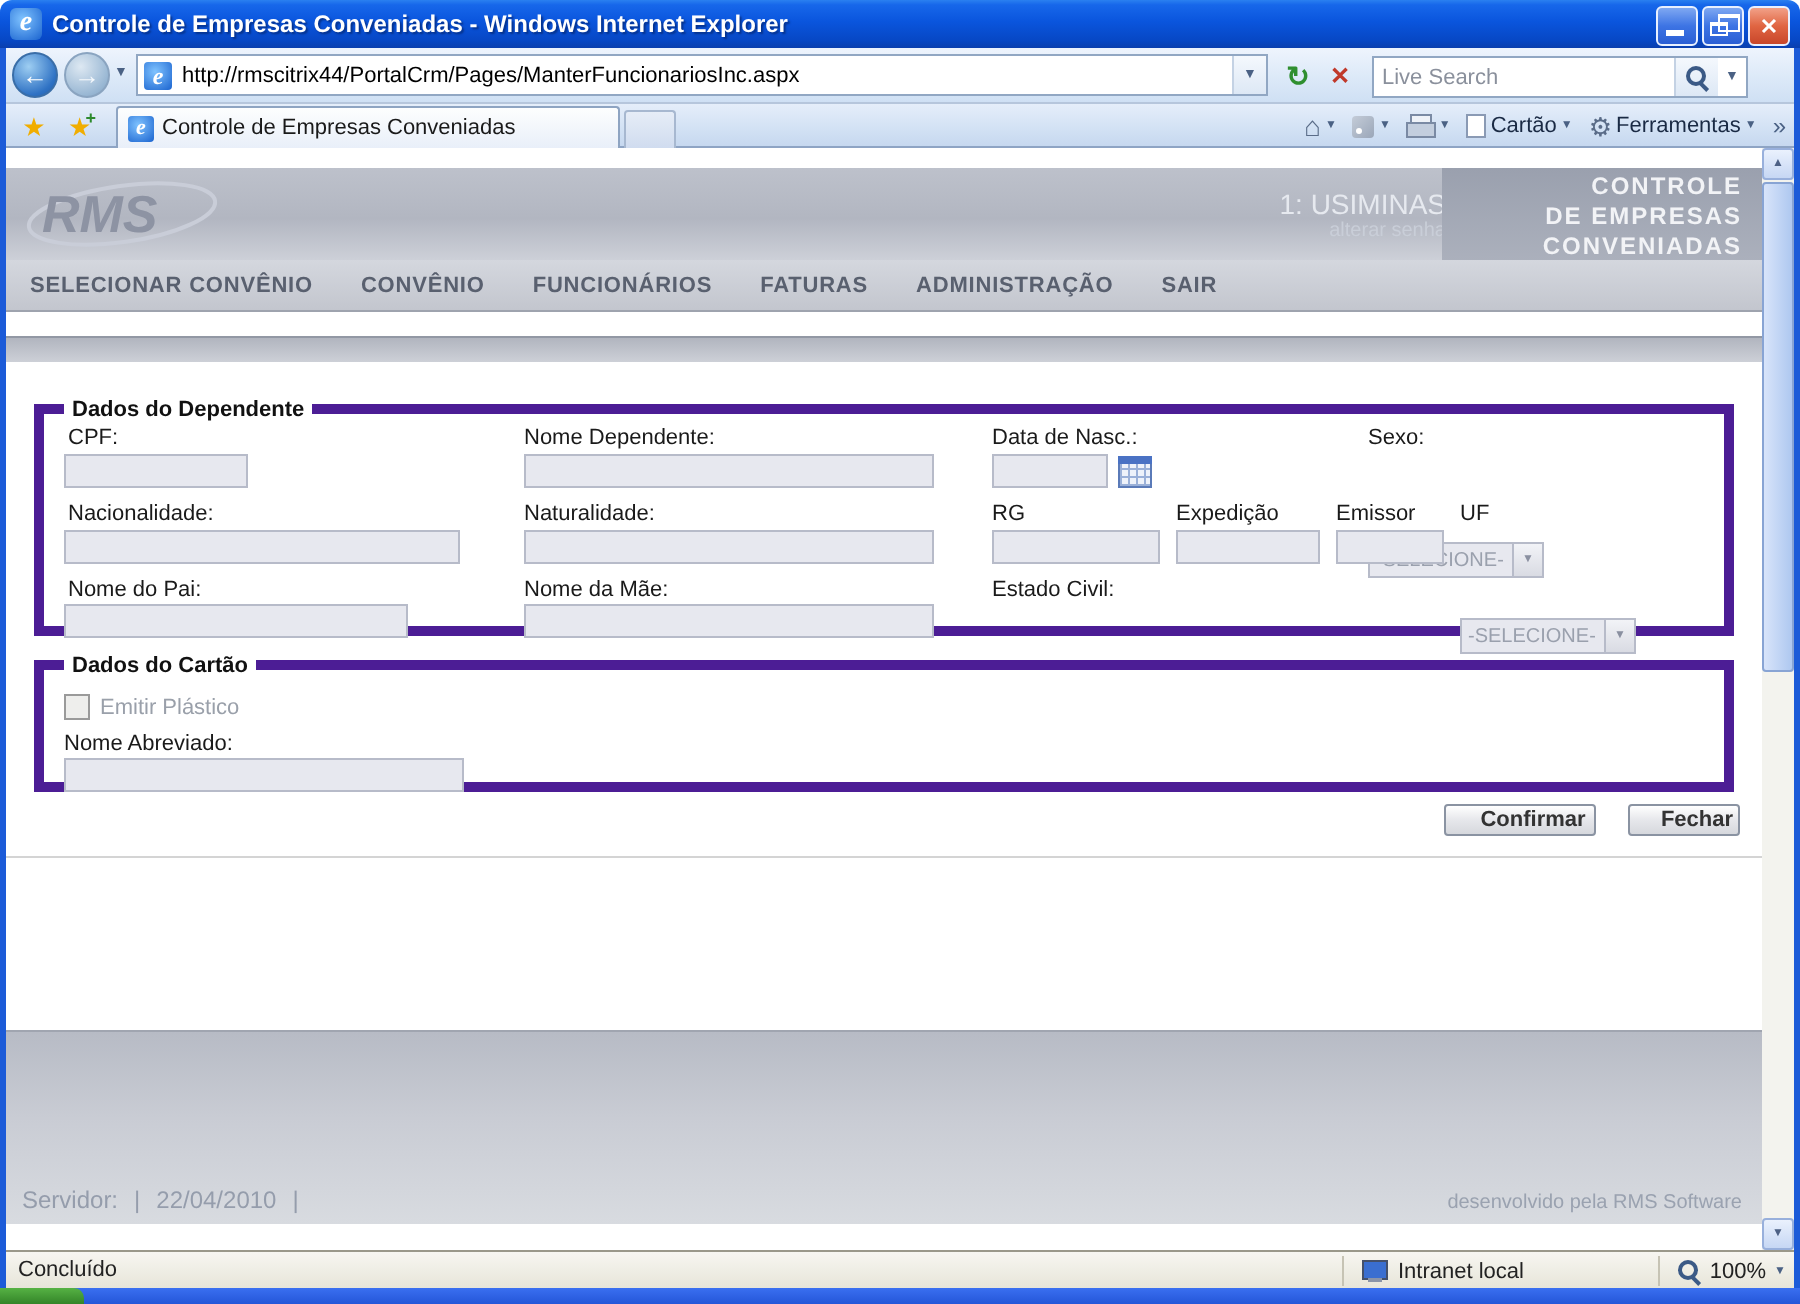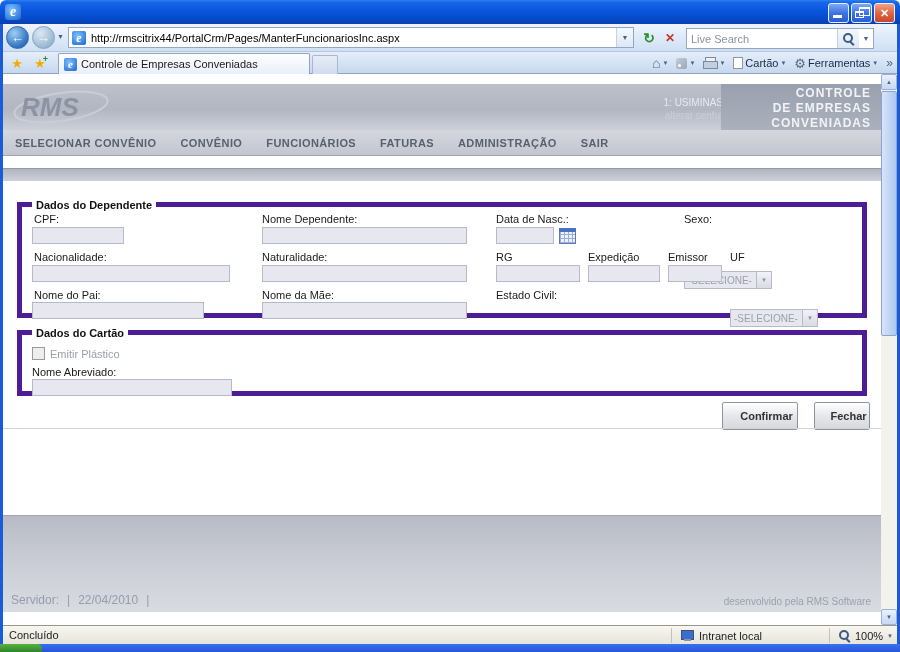--- a/index.html
+++ b/index.html
@@ -108,21 +108,21 @@
 
   
   .content{position:absolute;left:3px;top:74px;width:878px;height:551px;background:#fff;overflow:hidden;}
   .pg-header{position:absolute;left:0;top:10px;width:878px;height:46px;
     background:linear-gradient(180deg,#bdc1cb 0%,#b2b6c1 55%,#cdd0d8 100%);}
   .rms-svg{position:absolute;left:8px;top:1px;}
   .app-title{position:absolute;right:0;top:0;width:160px;height:46px;padding:2px 10px 0 0;
     background:linear-gradient(180deg,#9aa0ae,#abb0bc);text-align:right;color:#f2f3f6;font-weight:bold;
     font-size:12px;letter-spacing:1px;line-height:15px;}
   .user-info{position:absolute;right:158px;top:12px;text-align:right;line-height:13px;}
-  .user-line{color:#e6e9ef;font-size:10px;}
+  .user-line{color:#e6e9ef;font-size:14px;}
   .pwd-link{color:#c9ced8;font-size:10px;}
   .pg-menu{position:absolute;left:0;top:56px;width:878px;height:26px;
     background:linear-gradient(180deg,#d4d7de 0%,#c3c6ce 100%);border-bottom:1px solid #9ea3ae;
     display:flex;align-items:center;gap:24px;padding-left:12px;}
   .pg-menu span{font-weight:bold;font-size:11px;color:#59606f;letter-spacing:.4px;}
   .sep-band{position:absolute;left:0;top:94px;width:878px;height:13px;border-top:1px solid #9298a4;
     background:linear-gradient(180deg,#b1b5bf,#cdd0d7);}
 
   
   .group{position:absolute;border:5px solid #4c1d95;background:#fff;padding-left:17px;}
@@ -136,21 +136,21 @@
   .sel .sval{flex:1;padding-left:3px;font-size:10px;color:#9aa0ad;white-space:nowrap;overflow:hidden;}
   .sel .sarrow{width:15px;height:16px;border-left:1px solid #b7bbc9;display:flex;align-items:center;
     justify-content:center;font-size:6px;color:#8a90a0;background:linear-gradient(180deg,#f2f3f7,#d9dbe3);}
   .cal{position:absolute;width:17px;height:16px;border:1px solid #5a7ab8;background:#eef2fa;
     background-image:repeating-linear-gradient(90deg,#9ab0d8 0 1px,transparent 1px 4px),
       repeating-linear-gradient(0deg,#9ab0d8 0 1px,transparent 1px 4px);}
   .cal::before{content:"";position:absolute;left:-1px;top:-1px;width:17px;height:4px;background:#4a72c4;}
   .chk{position:absolute;width:13px;height:13px;border:1px solid #9a9a9a;background:#eeeeec;}
   .graylbl{color:#9aa0aa;}
 
-  .pbtn{position:absolute;height:28px;border:1px solid #8a93a2;border-radius:2px;
+  .pbtn{position:absolute;height:16px;border:1px solid #8a93a2;border-radius:2px;
     background:linear-gradient(180deg,#ffffff 0%,#e6e7eb 50%,#d6d8dd 100%);
     font-weight:bold;font-size:11px;color:#333;display:flex;align-items:center;justify-content:center;padding-left:13px;}
   .btn-confirmar{left:719px;top:328px;width:76px;}
   .btn-fechar{left:811px;top:328px;width:56px;}
   .hr{position:absolute;left:0;top:354px;width:878px;height:1px;background:#d4d4d4;}
 
   .footerband{position:absolute;left:0;top:441px;width:878px;height:97px;border-top:1px solid #a0a5b0;
     background:linear-gradient(180deg,#b7bbc5 0%,#c9ccd4 45%,#d8dbe0 100%);}
   .foot-left{position:absolute;left:8px;bottom:5px;display:flex;gap:8px;color:#959dac;font-size:12px;}
   .foot-right{position:absolute;right:10px;bottom:5px;color:#9aa2b0;font-size:10px;}
@@ -172,20 +172,21 @@
   .startbtn{position:absolute;left:0;top:0;width:42px;height:8px;border-radius:0 5px 0 0;
     background:linear-gradient(180deg,#56b244,#338428);}
 </style>
 </head>
 <body>
 
 <div id="screen">
 
   <div class="titlebar">
     <span class="ie-ico">e</span>
+    <span class="title-text">Controle de Empresas Conveniadas - Windows Internet Explorer</span>
     <div class="winbtns">
       <div class="winbtn">
           <span class="g-min"></span>
         </div>
       <div class="winbtn">
           <span class="g-rest"></span>
         </div>
       <div class="winbtn close i-close"></div>
     </div>
   </div>

